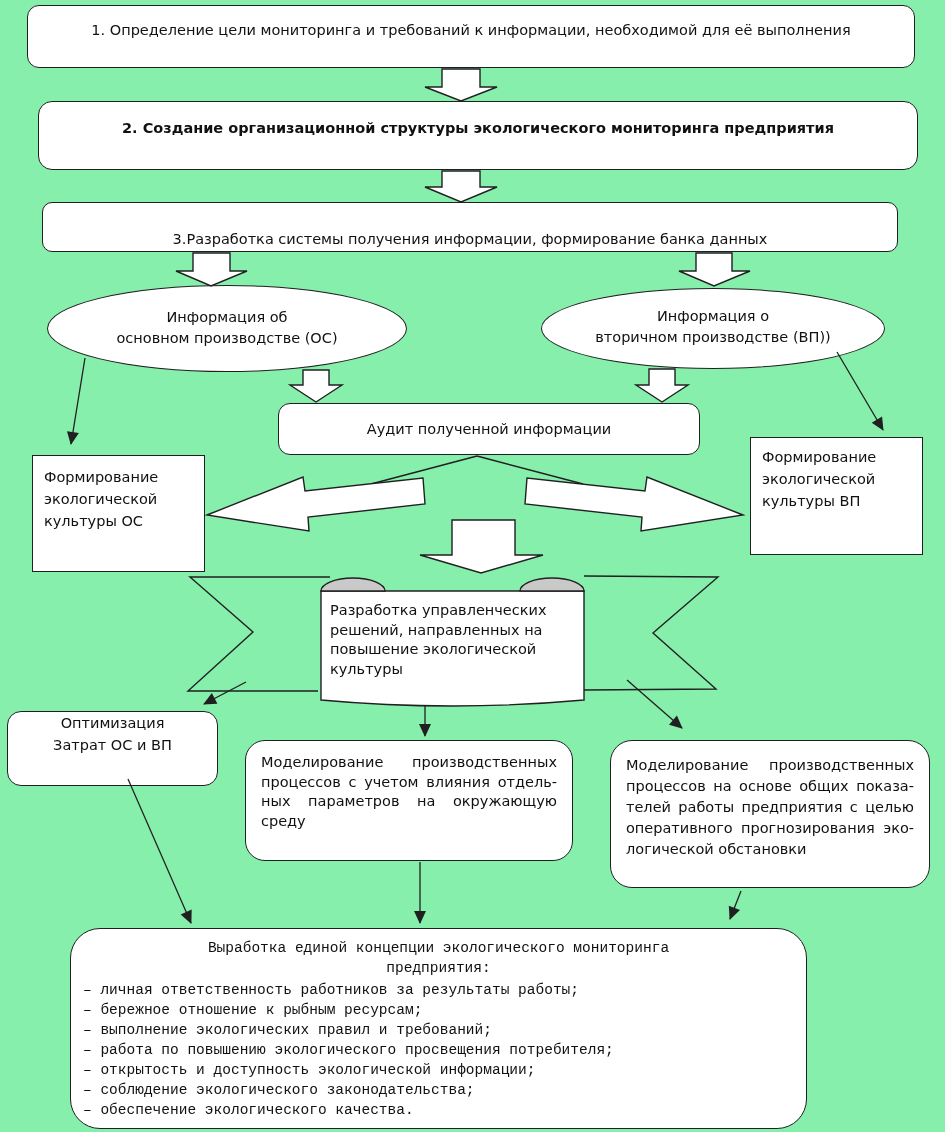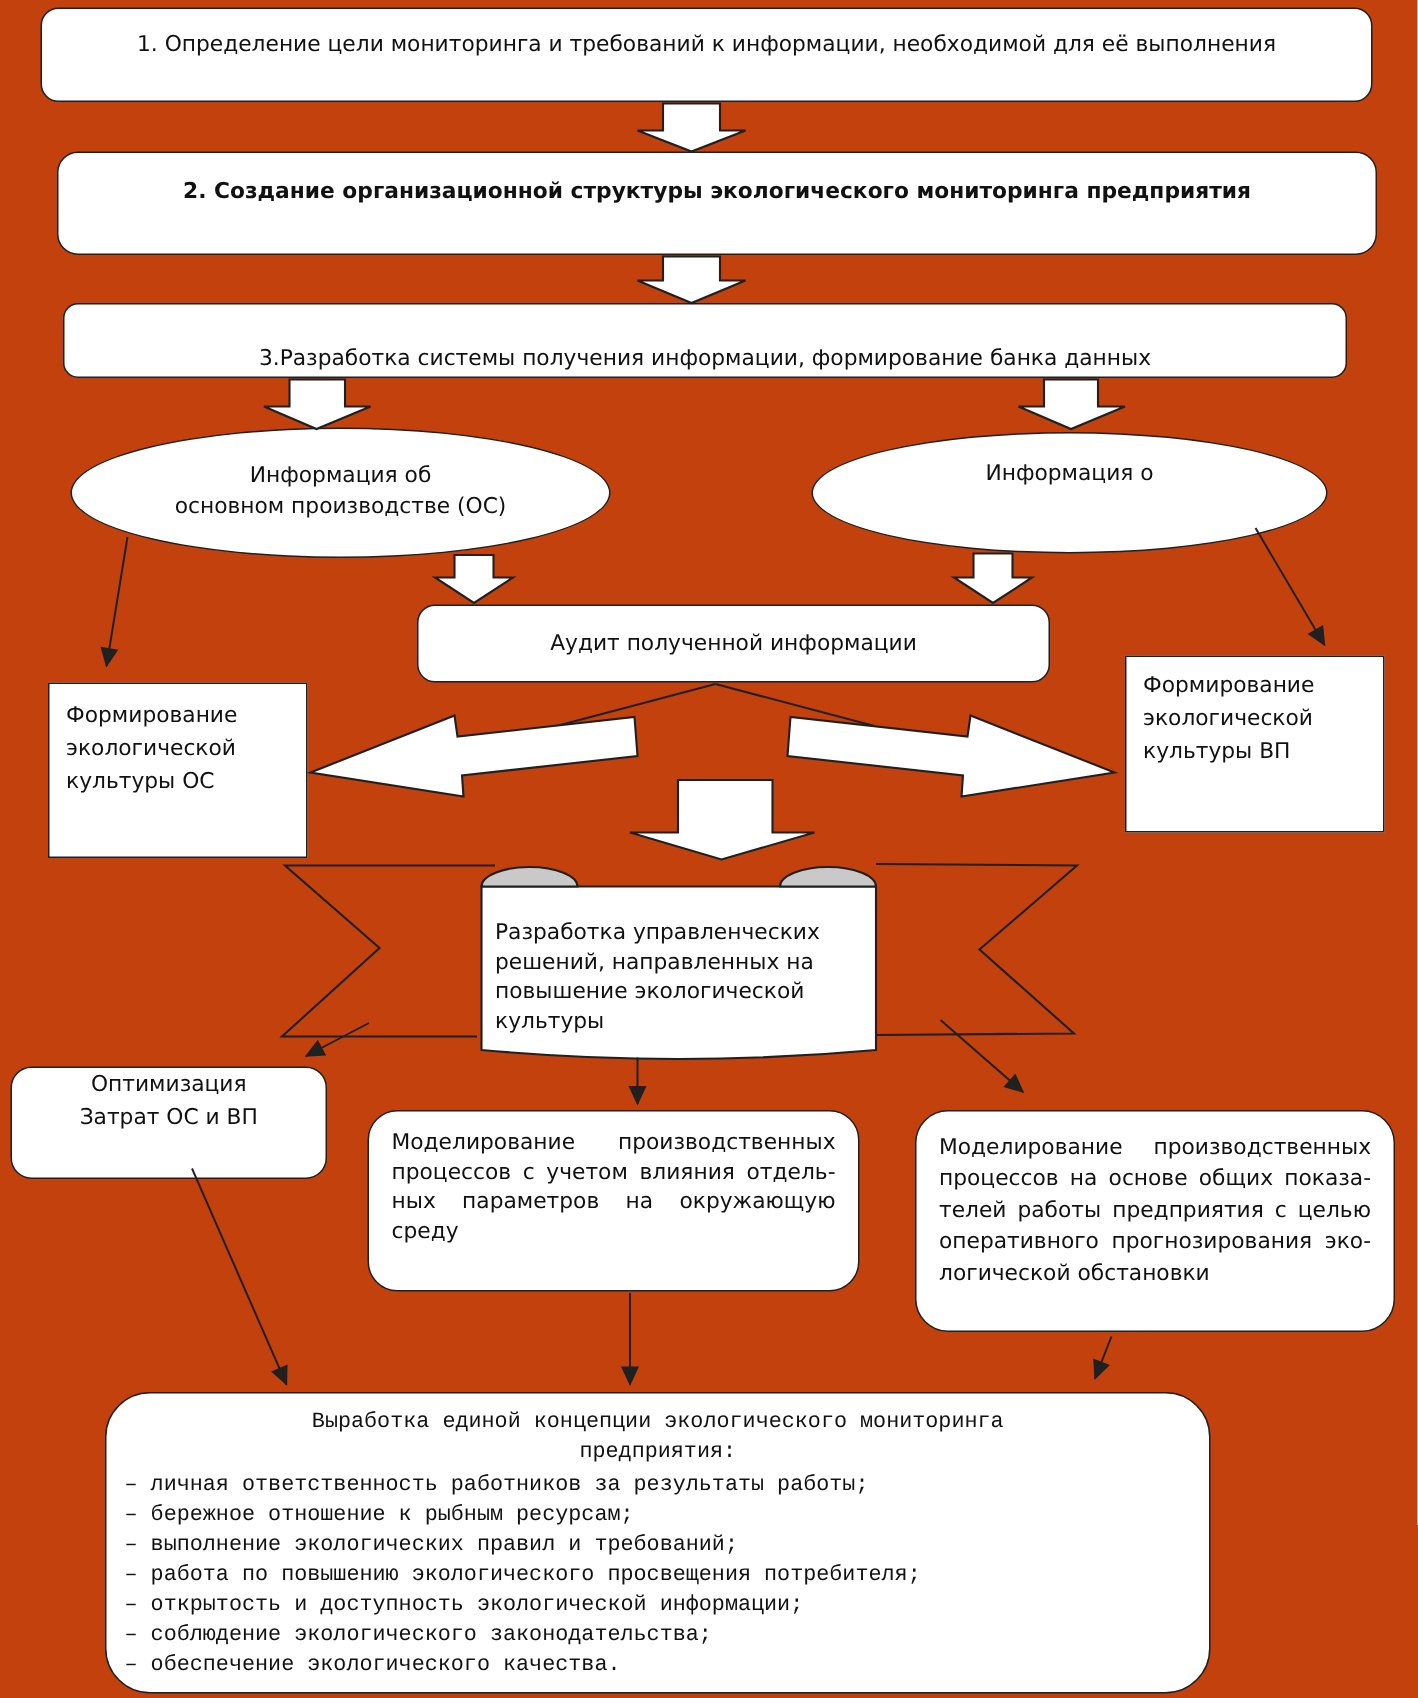--- a/index.html
+++ b/index.html
@@ -1,23 +1,23 @@
 <!DOCTYPE html>
 <html><head>
 <meta charset="utf-8">
 <style>
   html,body{margin:0;padding:0;background:#ffffff;}
-  #canvas{position:relative;width:945px;height:1132px;background:#c2410c;
+  #canvas{position:relative;width:945px;height:1132px;background:#86efac;
           font-family:"DejaVu Sans","Liberation Sans",sans-serif;color:#111;overflow:hidden;}
   .node{position:absolute;box-sizing:border-box;background:#ffffff;border:1.5px solid #202020;
         font-size:14.5px;line-height:20px;}
   .center{text-align:center;}
   #svg-layer{position:absolute;left:0;top:0;z-index:5;pointer-events:none;}
   .node{z-index:2;}
-  .free{border:none;background:transparent;z-index:6;margin-top:12px;}
+  .free{border:none;background:transparent;z-index:6;}
   #box1{left:27px;top:5px;width:888px;height:63px;border-radius:12px;padding-top:14px;}
   #box2{left:38px;top:101px;width:880px;height:69px;border-radius:14px;padding-top:16px;font-weight:bold;}
   #box3{left:42px;top:202px;width:856px;height:50px;border-radius:10px;padding-top:26px;}
   #ellipse1{left:47px;top:285px;width:360px;height:87px;border-radius:50%;padding-top:21px;line-height:21px;}
   #ellipse2{left:541px;top:288px;width:344px;height:81px;border-radius:50%;padding-top:17px;line-height:21px;}
   #audit{left:278px;top:403px;width:422px;height:52px;border-radius:12px;display:flex;align-items:center;justify-content:center;}
   #formos{left:32px;top:455px;width:173px;height:117px;padding:10px 11px;line-height:22px;}
   #formvp{left:750px;top:437px;width:173px;height:118px;padding:8px 11px;line-height:22px;}
   #scrolltext{left:330px;top:601px;width:248px;line-height:19.5px;}
   #opt{left:7px;top:711px;width:211px;height:75px;border-radius:14px;line-height:22px;}
@@ -93,20 +93,21 @@
     <span>3.Разработка системы получения информации, формирование банка данных</span>
   </div>
 
   <div class="node center" id="ellipse1">
     <div>Информация об</div>
     <div>основном производстве (ОС)</div>
   </div>
 
   <div class="node center" id="ellipse2">
     <div>Информация о</div>
+    <div>вторичном производстве (ВП))</div>
   </div>
 
   <div class="node" id="audit">
     <span>Аудит полученной информации</span>
   </div>
 
   <div class="node" id="formos">
     <div>Формирование</div>
     <div>экологической</div>
     <div>культуры ОС</div>

